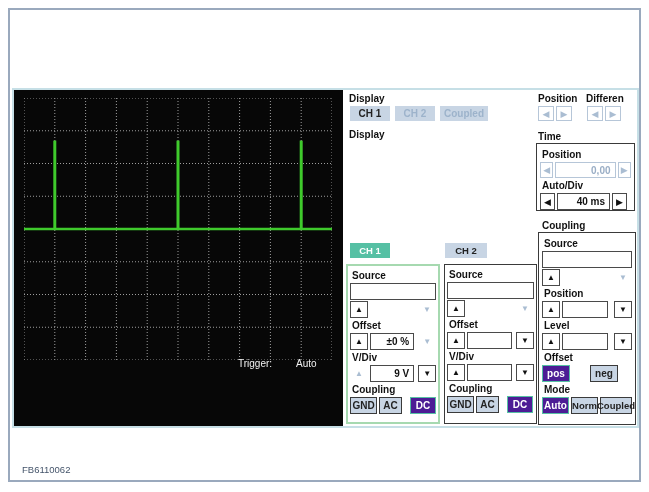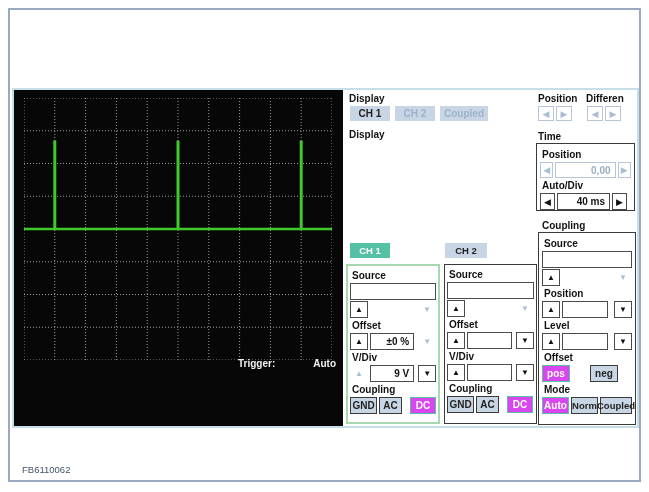--- a/index.html
+++ b/index.html
@@ -8,34 +8,34 @@
 
   .frame { position: absolute; left: 8px; top: 8px; width: 633px; height: 474px;
     border: 2px solid #9aa9bd; background: #ffffff; }
 
   .main-panel { position: absolute; left: 12px; top: 88px; width: 627px; height: 340px;
     border: 2px solid #c6dfe6; background: #ffffff; }
 
   
   .scope { position: absolute; left: 0; top: 0; width: 329px; height: 336px; background: #070707; }
   .scope svg { position: absolute; left: 10px; top: 8px; }
-  .trig-status { position: absolute; left: 224px; top: 268px; display: flex; gap: 38px;
-    color: #f2f2f2; font-size: 10px; font-weight: bold; text-align: right; }
+  .trig-status { position: absolute; left: 224px; top: 268px; display: flex; gap: 24px;
+    color: #f2f2f2; font-size: 10px; font-weight: normal; text-align: right; }
 
   
   .glabel { position: absolute; font-size: 10px; font-weight: bold; color: #111; }
   .inlabel { font-size: 10px; font-weight: bold; color: #111; margin: 2px 0 2px 2px; }
 
   .btnrow { position: absolute; display: flex; gap: 5px; }
   .btn { display: flex; align-items: center; justify-content: center;
     background: #c8d5e4; color: #222; font-size: 10px; font-weight: bold;
     height: 15px; border: 1px solid #c8d5e4; cursor: default; }
   .btn.dis { color: #9db3cb; }
   .btn.bordered { border: 1px solid #3a3a3a; height: 17px; }
-  .btn.teal { background: #d946ef; border-color: #56c0a4; color: #ffffff; }
+  .btn.teal { background: #4c1d95; border-color: #56c0a4; color: #ffffff; }
 
   .arr { display: flex; align-items: center; justify-content: center;
     width: 18px; height: 17px; background: #ffffff; border: 1px solid #4a4a4a;
     font-size: 8px; color: #111; }
   .arr.lr { font-size: 9px; }
   .arr.dis { border-color: #b6c6d8; color: #aabdd2; }
   .arr.flat { border-color: #ffffff; }
 
   .field { height: 17px; background: #ffffff; border: 1px solid #4a4a4a;
     font-size: 10px; font-weight: 600; color: #111; text-align: right;

